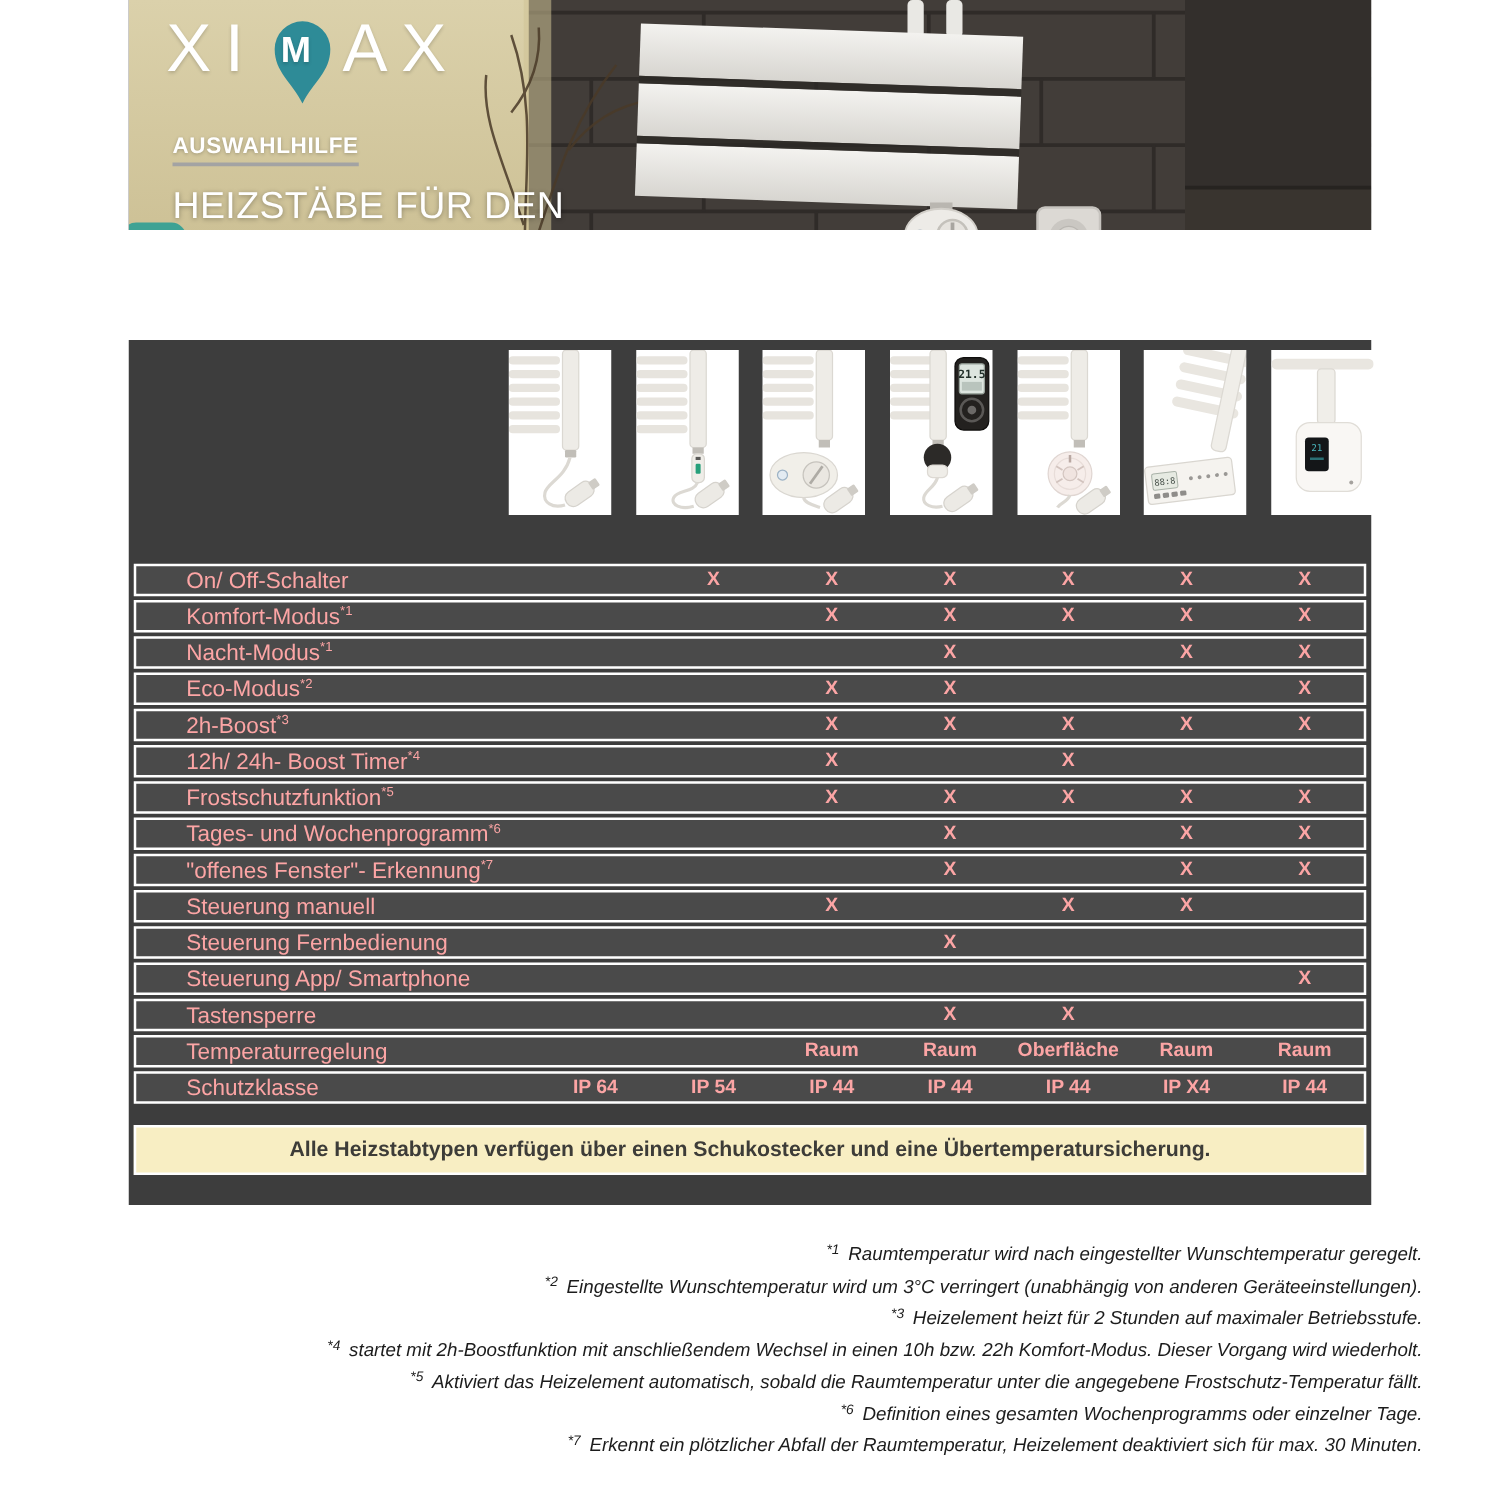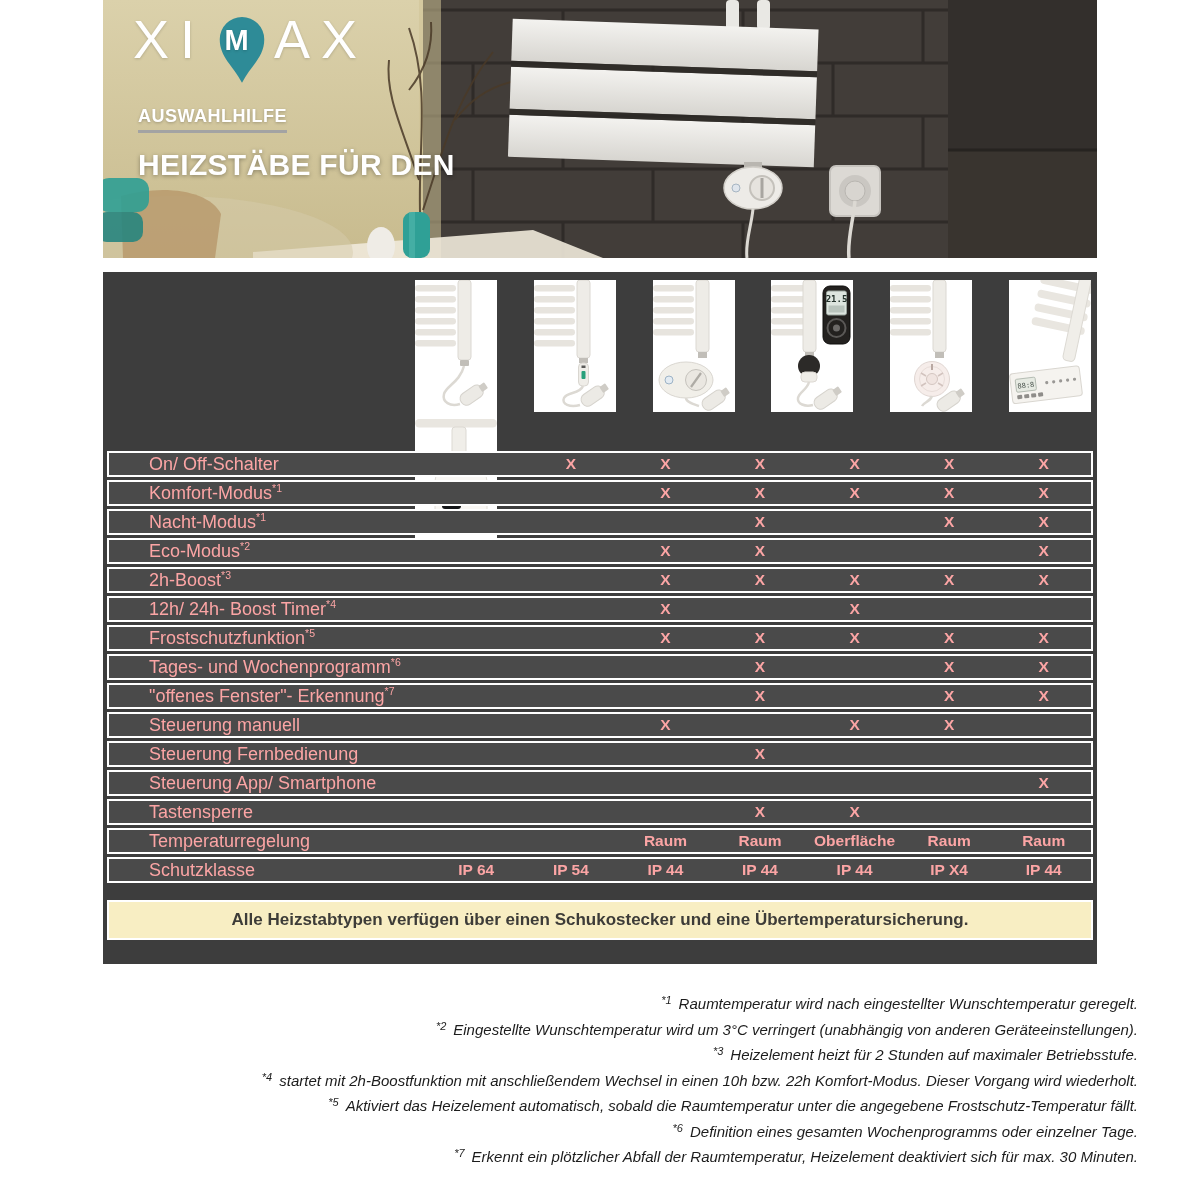--- a/index.html
+++ b/index.html
@@ -1,33 +1,33 @@
 <!DOCTYPE html>
 <html><head>
 <meta charset="utf-8">
 <style>
   html,body{margin:0;padding:0;}
   body{
     width:1200px;height:1200px;position:relative;background:#ffffff;
     font-family:"Liberation Sans", sans-serif;overflow:hidden;
   }
   
-  .hero{position:absolute;left:103px;top:0;width:994px;height:258px;overflow:hidden;background:#423d39;}
+  .hero{position:absolute;left:103px;top:0;width:994px;height:184px;overflow:hidden;background:#423d39;}
   .hero svg.scene{position:absolute;left:0;top:0;width:994px;height:258px;display:block;}
   .logo{position:absolute;left:30px;top:12px;display:flex;align-items:flex-start;color:#fff;
         font-size:54px;font-weight:400;letter-spacing:11px;line-height:1;text-shadow:0 1px 3px rgba(0,0,0,.18);}
   .logo .pin{margin:-2px 2px 0 6px;}
   .eyebrow{position:absolute;left:35px;top:106px;color:#fff;font-size:18px;font-weight:bold;
            letter-spacing:.5px;border-bottom:3px solid #a3a3a3;padding-bottom:3px;text-shadow:0 1px 3px rgba(0,0,0,.25);}
-  .title1{position:absolute;left:35px;top:148px;color:#fff;font-size:30px;font-weight:bold;letter-spacing:.3px;text-shadow:0 1px 4px rgba(0,0,0,.35);}
+  .title1{position:absolute;left:35px;top:148px;color:#fff;font-size:30px;font-weight:normal;letter-spacing:.3px;text-shadow:0 1px 4px rgba(0,0,0,.35);}
   .title2{position:absolute;left:35px;top:194px;color:#fff;font-size:30px;font-weight:bold;letter-spacing:.3px;text-shadow:0 1px 4px rgba(0,0,0,.35);}
   
   .panel{position:absolute;left:103px;top:272px;width:994px;height:692px;background:#3d3d3d;}
   .cards{position:absolute;left:294px;top:8px;width:712px;height:132px;display:grid;
-         grid-template-columns:repeat(6,1fr);justify-items:center;}
+         grid-template-columns:repeat(7,1fr);justify-items:center;}
   .card{width:82px;height:132px;background:#ffffff;overflow:hidden;}
   .card svg{display:block;width:82px;height:132px;}
   .types{position:absolute;left:294px;top:146px;width:712px;height:28px;display:grid;
          grid-template-columns:repeat(7,1fr);align-items:center;margin-top:33px;}
   .type-label{text-align:center;color:#fff;font-weight:bold;font-size:19px;letter-spacing:.3px;}
   .rows{position:absolute;left:4px;top:179px;width:986px;}
   .frow{box-sizing:border-box;height:26px;margin-bottom:3px;background:#4a4a4a;border:2px solid #ffffff;
         display:grid;grid-template-columns:288px repeat(7,1fr);align-items:center;color:#fca5a5;padding-left:32px;}
   .flabel{padding-left:8px;font-size:18px;white-space:nowrap;}
   .flabel sup{font-size:10.5px;vertical-align:7px;letter-spacing:0;}

